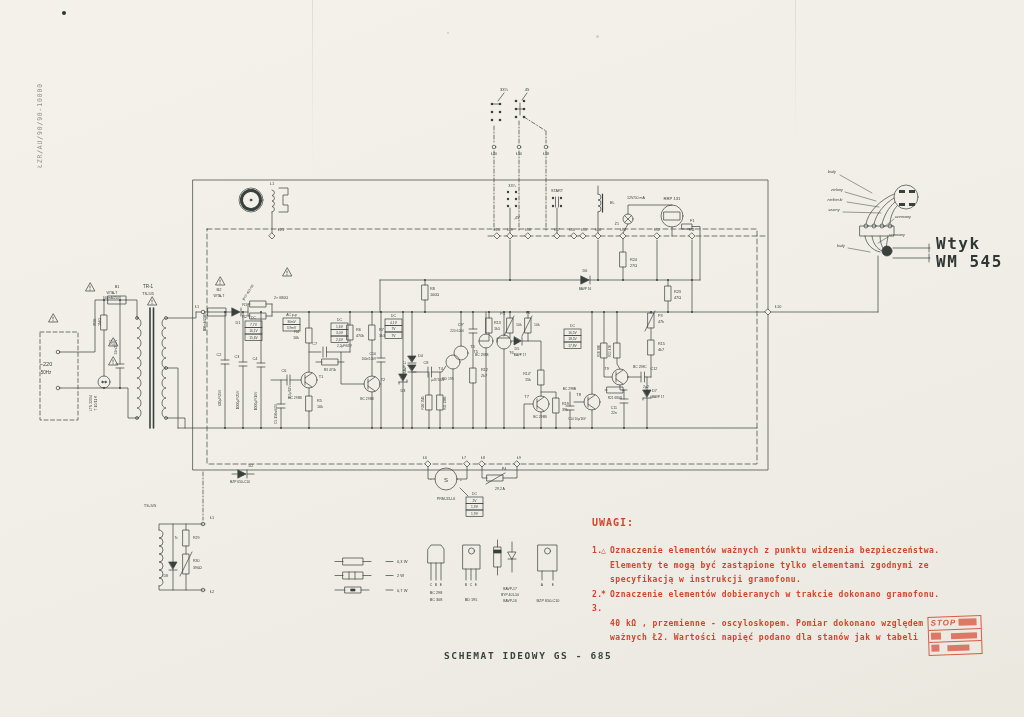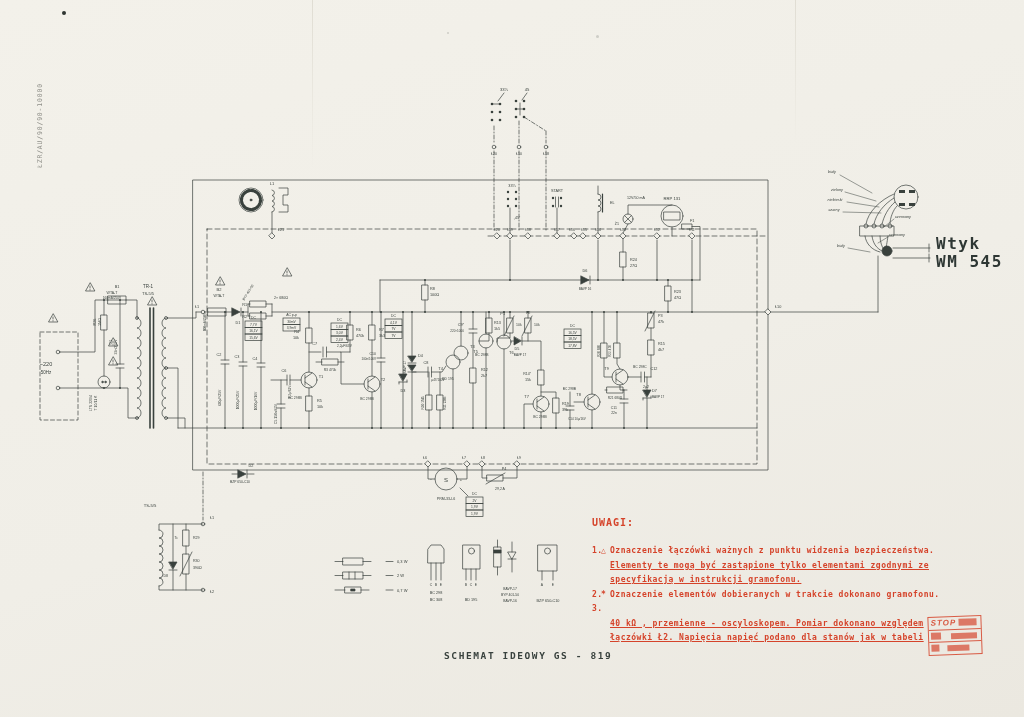--- a/index.html
+++ b/index.html
@@ -13,21 +13,21 @@
   svg text{font-family:"Liberation Sans",sans-serif;fill:#39413d;}
   svg .plug-t{font-family:"DejaVu Sans Mono",monospace;font-weight:700;letter-spacing:1.5px;fill:#2e3734;}
   .doc-code{position:absolute;left:36px;top:168px;transform:rotate(-90deg);transform-origin:0 0;
             font:6.5px "DejaVu Sans Mono",monospace;color:#8f8f89;letter-spacing:.8px;white-space:nowrap;}
   .notes{position:absolute;left:592px;top:517px;width:410px;color:var(--red);
          font:700 8px "DejaVu Sans Mono",monospace;letter-spacing:.5px;}
   .notes-heading{font-size:10px;margin-bottom:18px;letter-spacing:1px;}
   .n-line{display:flex;margin-bottom:5.5px;white-space:nowrap;}
   .n-num{flex:none;width:9px;}
   .n-icon{flex:none;width:9px;}
-  .n-cont{padding-left:18px;text-decoration:underline;}
+  .n-cont{padding-left:18px;}
   .title{position:absolute;left:444px;top:650px;font:700 9.5px "DejaVu Sans Mono",monospace;
          letter-spacing:1.6px;color:#39423e;white-space:nowrap;}
   .stamp{position:absolute;left:928px;top:616px;width:54px;height:39px;border:1.5px solid var(--red);
          transform:rotate(-2deg);opacity:.85;box-sizing:border-box;}
   .stamp-row{height:11.5px;border-bottom:1px solid var(--red);position:relative;overflow:hidden;}
   .stamp-row:last-child{border-bottom:none;}
   .stamp-text{font:italic 700 8px "Liberation Sans",sans-serif;color:var(--red);
               padding-left:2px;letter-spacing:1px;line-height:11px;display:block;}
   .blk{position:absolute;background:var(--red);opacity:.8;}
 </style>
@@ -646,47 +646,47 @@
   </svg>
 
   <div class="doc-code">ŁZR/AU/90/90-10000</div>
 
   <div class="notes">
     <div class="notes-heading">UWAGI:</div>
     <div id="notes-items">
         <div class="n-line">
           <span class="n-num">1.</span>
           <span class="n-icon">△</span>
-          <span class="n-text">Oznaczenie łączówki ważnych z punktu widzenia bezpieczeństwa.</span>
+          <span class="n-text">Oznaczenie elementów ważnych z punktu widzenia bezpieczeństwa.</span>
         </div>
         <div class="n-line n-cont">
           <span class="n-text">Elementy te mogą być zastąpione tylko elementami zgodnymi ze</span>
         </div>
         <div class="n-line n-cont">
           <span class="n-text">specyfikacją w instrukcji gramofonu.</span>
         </div>
         <div class="n-line">
           <span class="n-num">2.</span>
           <span class="n-icon">*</span>
           <span class="n-text">Oznaczenie elementów dobieranych w trakcie dokonano gramofonu.</span>
         </div>
         <div class="n-line">
           <span class="n-num">3.</span>
           <span class="n-icon"></span>
         </div>
         <div class="n-line n-cont">
           <span class="n-text">40 kΩ , przemienne - oscyloskopem. Pomiar dokonano względem</span>
         </div>
         <div class="n-line n-cont">
-          <span class="n-text">łączówki Ł2. Napięcia napięć podano dla stanów jak w tabeli</span>
+          <span class="n-text">ważnych Ł2. Wartości napięć podano dla stanów jak w tabeli</span>
         </div>
       </div>
   </div>
 
-  <div class="title">SCHEMAT IDEOWY GS - 819</div>
+  <div class="title">SCHEMAT IDEOWY GS - 685</div>
 
   <div class="stamp">
     <div class="stamp-row">
       <span class="stamp-text">STOP</span>
       <span class="blk" style="left:30px;top:2px;width:18px;height:7px"></span>
     </div>
     <div class="stamp-row">
       <span class="blk" style="left:2px;top:2px;width:10px;height:7px"></span>
       <span class="blk" style="left:22px;top:3px;width:26px;height:6px"></span>
     </div>

